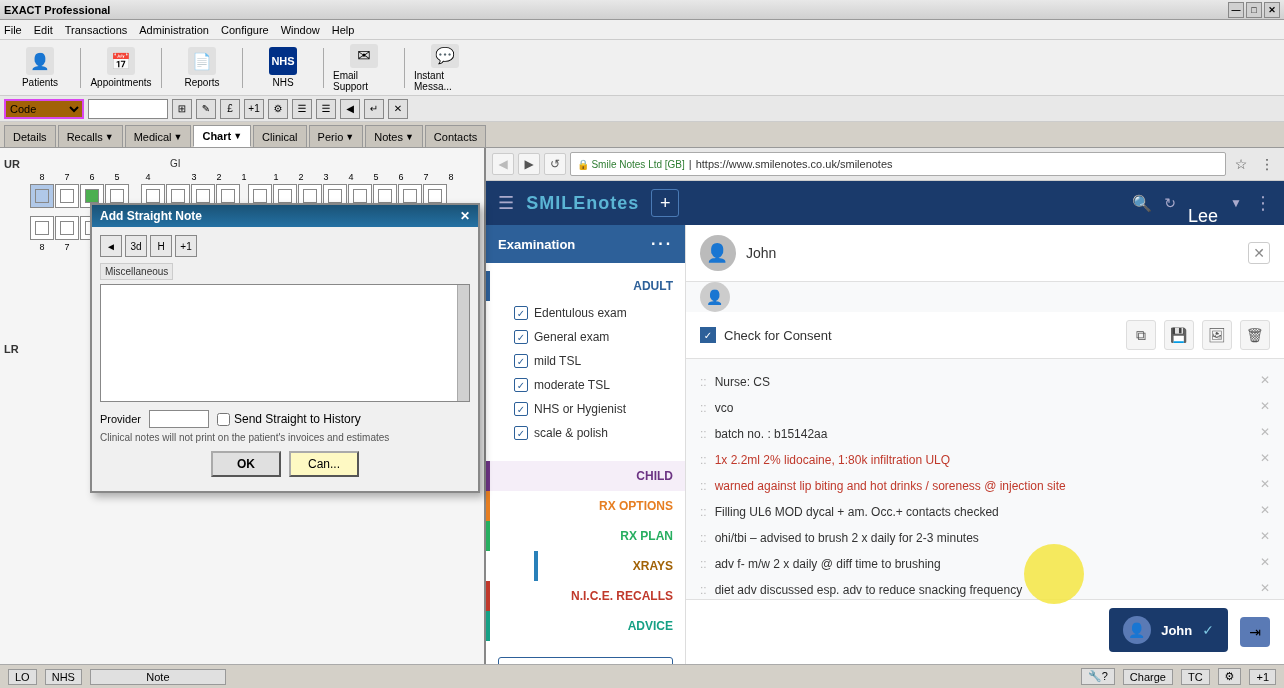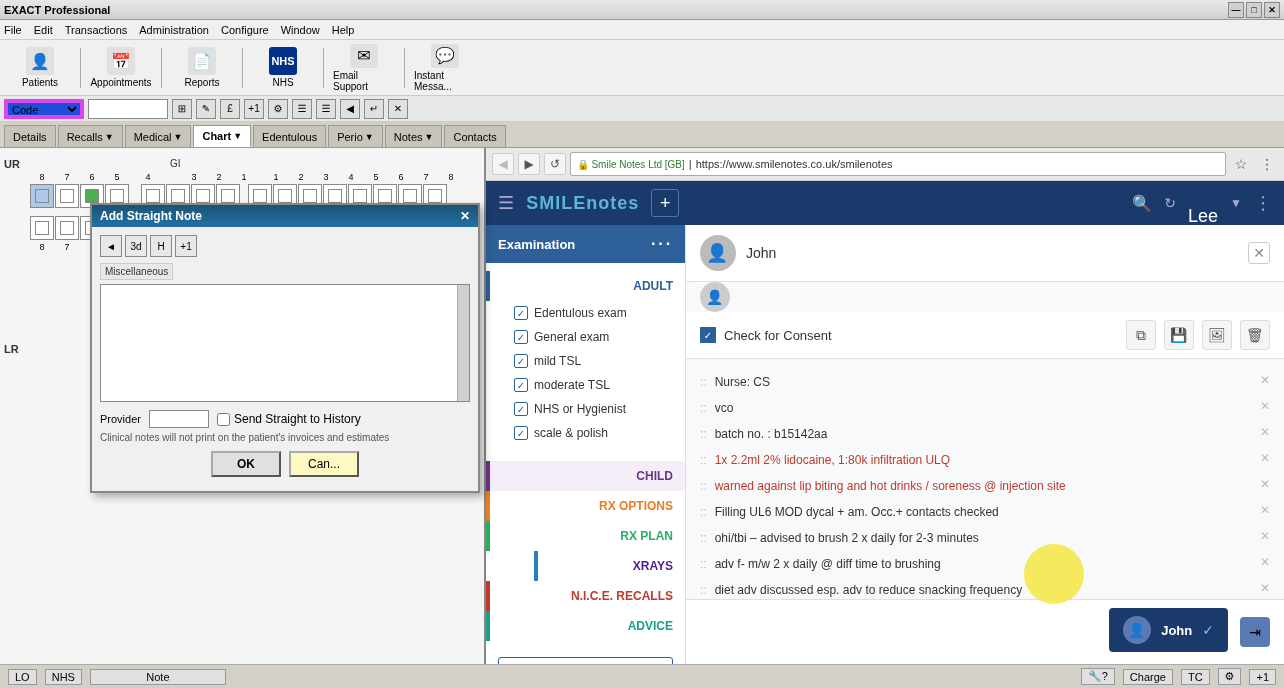--- a/index.html
+++ b/index.html
@@ -81,23 +81,23 @@
       background: #e8e8e8;
       height: 26px;
       display: flex;
       align-items: center;
       padding: 0 4px;
       gap: 4px;
       border-bottom: 1px solid #ccc;
     }
     .code-select {
       width: 80px; height: 20px;
-      border: 4px solid #d946ef;
+      border: 2px solid #d946ef;
       font-size: 11px;
-      background: #1d4ed8;
+      background: #a16207;
     }
     .code-input {
       width: 80px; height: 20px;
       border: 1px solid #888;
       font-size: 11px;
       background: white;
     }
     .small-btn {
       width: 20px; height: 20px;
       border: 1px solid #888;
@@ -445,21 +445,21 @@
       font-weight: bold;
       cursor: pointer;
       border-left: 4px solid transparent;
       color: #333;
       text-align: right;
     }
     .cat-item.adult { border-left-color: #2d6099; color: #2d6099; }
     .cat-item.child { border-left-color: #6c3483; color: #6c3483; background: #f5eef8; }
     .cat-item.rx-options { border-left-color: #e67e22; color: #e67e22; }
     .cat-item.rx-plan { border-left-color: #27ae60; color: #27ae60; }
-    .cat-item.xrays { border-left-color: #2980b9; color: #4c1d95; margin-left: 48px; }
+    .cat-item.xrays { border-left-color: #2980b9; color: #a16207; margin-left: 48px; }
     .cat-item.nice { border-left-color: #c0392b; color: #c0392b; }
     .cat-item.advice { border-left-color: #16a085; color: #16a085; }
 
     .free-note-btn {
       margin: 8px 12px;
       padding: 6px;
       border: 1px solid #2d6099;
       border-radius: 3px;
       background: white;
       color: #2d6099;
@@ -782,21 +782,21 @@
   </div>
   <div class="tab">
     <span>Medical</span>
     <span class="tab-dropdown">▼</span>
   </div>
   <div class="tab active">
     <span>Chart</span>
     <span class="tab-dropdown">▼</span>
   </div>
   <div class="tab">
-    <span>Edentulous</span>
+    <span>Clinical</span>
   </div>
   <div class="tab">
     <span>Perio</span>
     <span class="tab-dropdown">▼</span>
   </div>
   <div class="tab">
     <span>Notes</span>
     <span class="tab-dropdown">▼</span>
   </div>
   <div class="tab">

